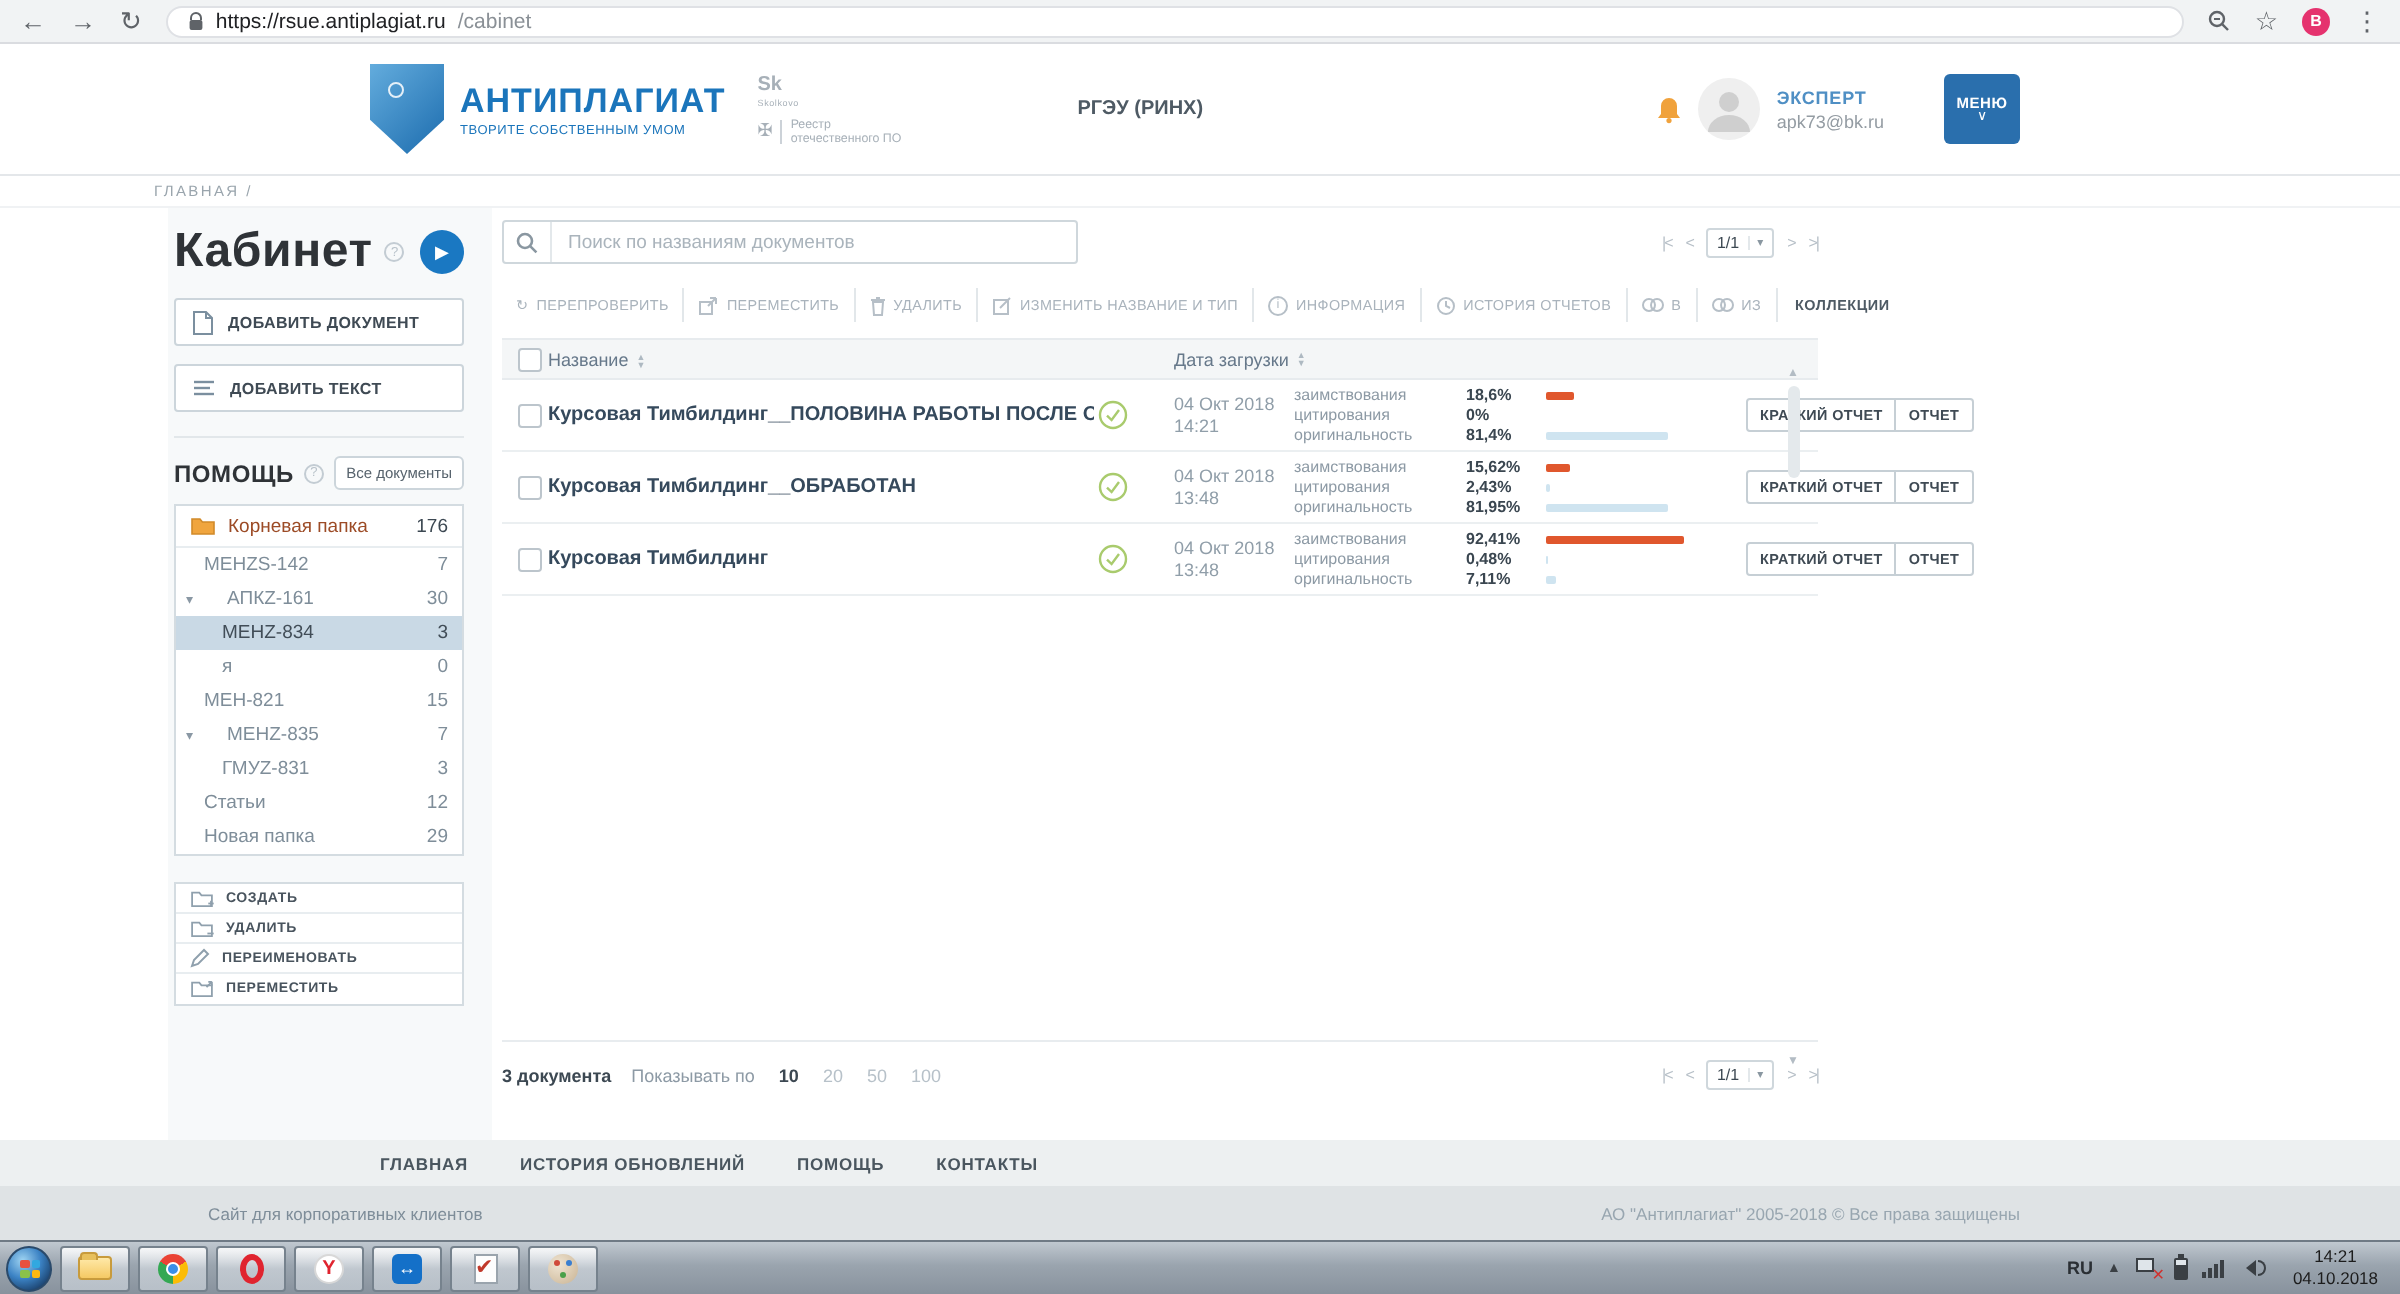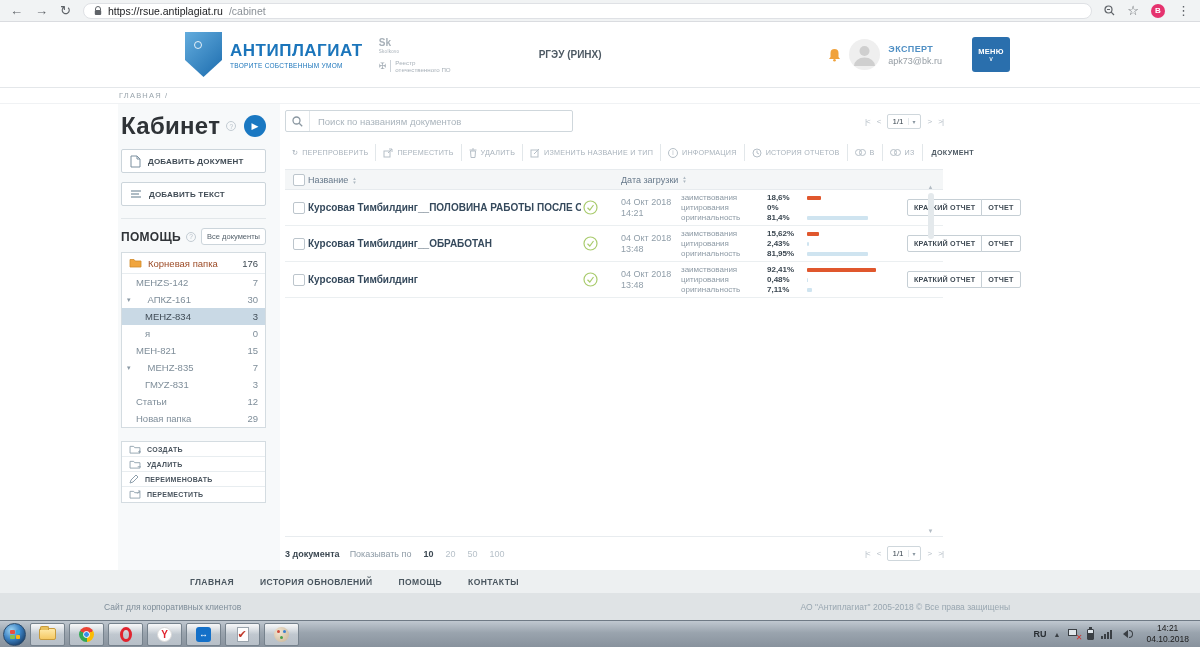--- a/index.html
+++ b/index.html
@@ -35,25 +35,25 @@
   .avatar { width:31px; height:31px; border-radius:50%; background:#efefef; overflow:hidden; display:flex; align-items:center; justify-content:center; }
   .user-txt { line-height:12px; margin-right:22px; }
   .user-role { font-size:9px; font-weight:bold; color:#4f8fc4; letter-spacing:.4px; }
   .user-email { font-size:9px; color:#949ca3; }
   .menu-btn { width:38px; height:35px; background:#2a6fad; border-radius:3px; color:#fff; display:flex; flex-direction:column; align-items:center; justify-content:center; cursor:pointer; }
   .menu-btn b { font-size:7.5px; letter-spacing:.3px; }
   .menu-btn span { font-size:7px; line-height:6px; }
 
   
   .crumb-row { height:16px; border-bottom:1px solid #f0f2f4; }
-  .crumb { margin-left:119px; padding-top:3px; font-size:7.5px; color:#9aa5ad; letter-spacing:1.2px; }
+  .crumb { margin-left:77px; padding-top:3px; font-size:7.5px; color:#9aa5ad; letter-spacing:1.2px; }
 
   
   .content { height:466px; display:flex; background:#fff; position:relative; }
-  .sidebar { margin-left:118px; width:162px; background:#f7f9fa; padding:0 14px 0 3px; flex:0 0 auto; }
+  .sidebar { margin-left:84px; width:162px; background:#f7f9fa; padding:0 14px 0 3px; flex:0 0 auto; }
   .main { margin-left:5px; width:658px; position:relative; }
 
   
   .cab-row { display:flex; align-items:center; gap:6px; margin-top:8px; }
   .cab-title { font-size:24px; font-weight:bold; color:#2f3337; letter-spacing:.3px; }
   .circ-ic { width:10px; height:10px; border:1px solid #c3ccd3; border-radius:50%; color:#b7c1c9; font-size:6.5px; display:inline-flex; align-items:center; justify-content:center; flex:0 0 auto; }
   .play-btn { width:22px; height:22px; border-radius:50%; background:#1a78c2; color:#fff; font-size:9px; display:flex; align-items:center; justify-content:center; margin-left:auto; cursor:pointer; }
   .side-btn { height:24px; background:#fff; border:1px solid #ccd5db; border-radius:2px; display:flex; align-items:center; gap:7px; padding:0 8px; font-size:8px; font-weight:bold; color:#3f4a54; letter-spacing:.2px; margin-top:9px; cursor:pointer; }
   .sep { border-top:1px solid #e2e7ea; margin-top:12px; }
   .folders-head { margin-top:9px; display:flex; align-items:center; gap:5px; }
@@ -112,21 +112,21 @@
   .bar-lite { background:#cfe4f0; }
   .c-btns { flex:1; display:flex; align-items:center; }
   .rep-btn { height:17px; border:1px solid #c6cfd5; background:#fff; font-size:7.2px; font-weight:bold; color:#3f4a54; display:flex; align-items:center; padding:0 6px; letter-spacing:.2px; cursor:pointer; white-space:nowrap; }
   .rep-btn.first { border-radius:2px 0 0 2px; }
   .rep-btn.second { border-radius:0 2px 2px 0; margin-left:-1px; }
 
   .vscroll { position:absolute; right:8px; top:79px; height:352px; width:9px; display:flex; flex-direction:column; align-items:center; }
   .vs-ar { font-size:6px; color:#b3bcc4; line-height:8px; cursor:pointer; }
   .vs-thumb { width:6px; height:46px; background:#e4e9ec; border-radius:3px; margin-bottom:auto; margin-top:2px; cursor:pointer; }
 
-  .list-bottom { position:absolute; left:0; right:0; bottom:0; height:34px; border-top:1px solid #e8ecef; display:flex; align-items:center; font-size:9px; }
+  .list-bottom { position:absolute; left:0; right:0; bottom:16px; height:34px; border-top:1px solid #e8ecef; display:flex; align-items:center; font-size:9px; }
   .lb-count { color:#3c4852; font-weight:bold; }
   .lb-show { color:#8d9aa5; margin-left:10px; }
   .lb-size { margin-left:12px; color:#b7c1c9; cursor:pointer; }
   .lb-size.on { color:#3c4852; font-weight:bold; }
 
   
   .footer-nav { height:23px; background:#edf0f1; display:flex; align-items:center; }
   .fl-wrap { margin-left:190px; display:flex; gap:26px; }
   .f-link { font-size:8.5px; font-weight:bold; color:#4a565f; letter-spacing:.4px; cursor:pointer; }
   .footer-sub { height:27px; background:#dfe3e5; display:flex; align-items:center; }
@@ -460,21 +460,21 @@
             </span>
           <span>В</span>
         </span>
         <span class="tool-btn">
           <span class="rings">
               <i></i>
               <i></i>
             </span>
           <span>ИЗ</span>
         </span>
-        <span class="tool-coll">ДОКУМЕНТ</span>
+        <span class="tool-coll">КОЛЛЕКЦИИ</span>
       </div>
 
       <div class="thead">
         <span class="c-check">
             <span class="cb"></span>
           </span>
         <span class="th-name">
           <span>Название</span>
           <span class="sort">
               <span>▲</span>

